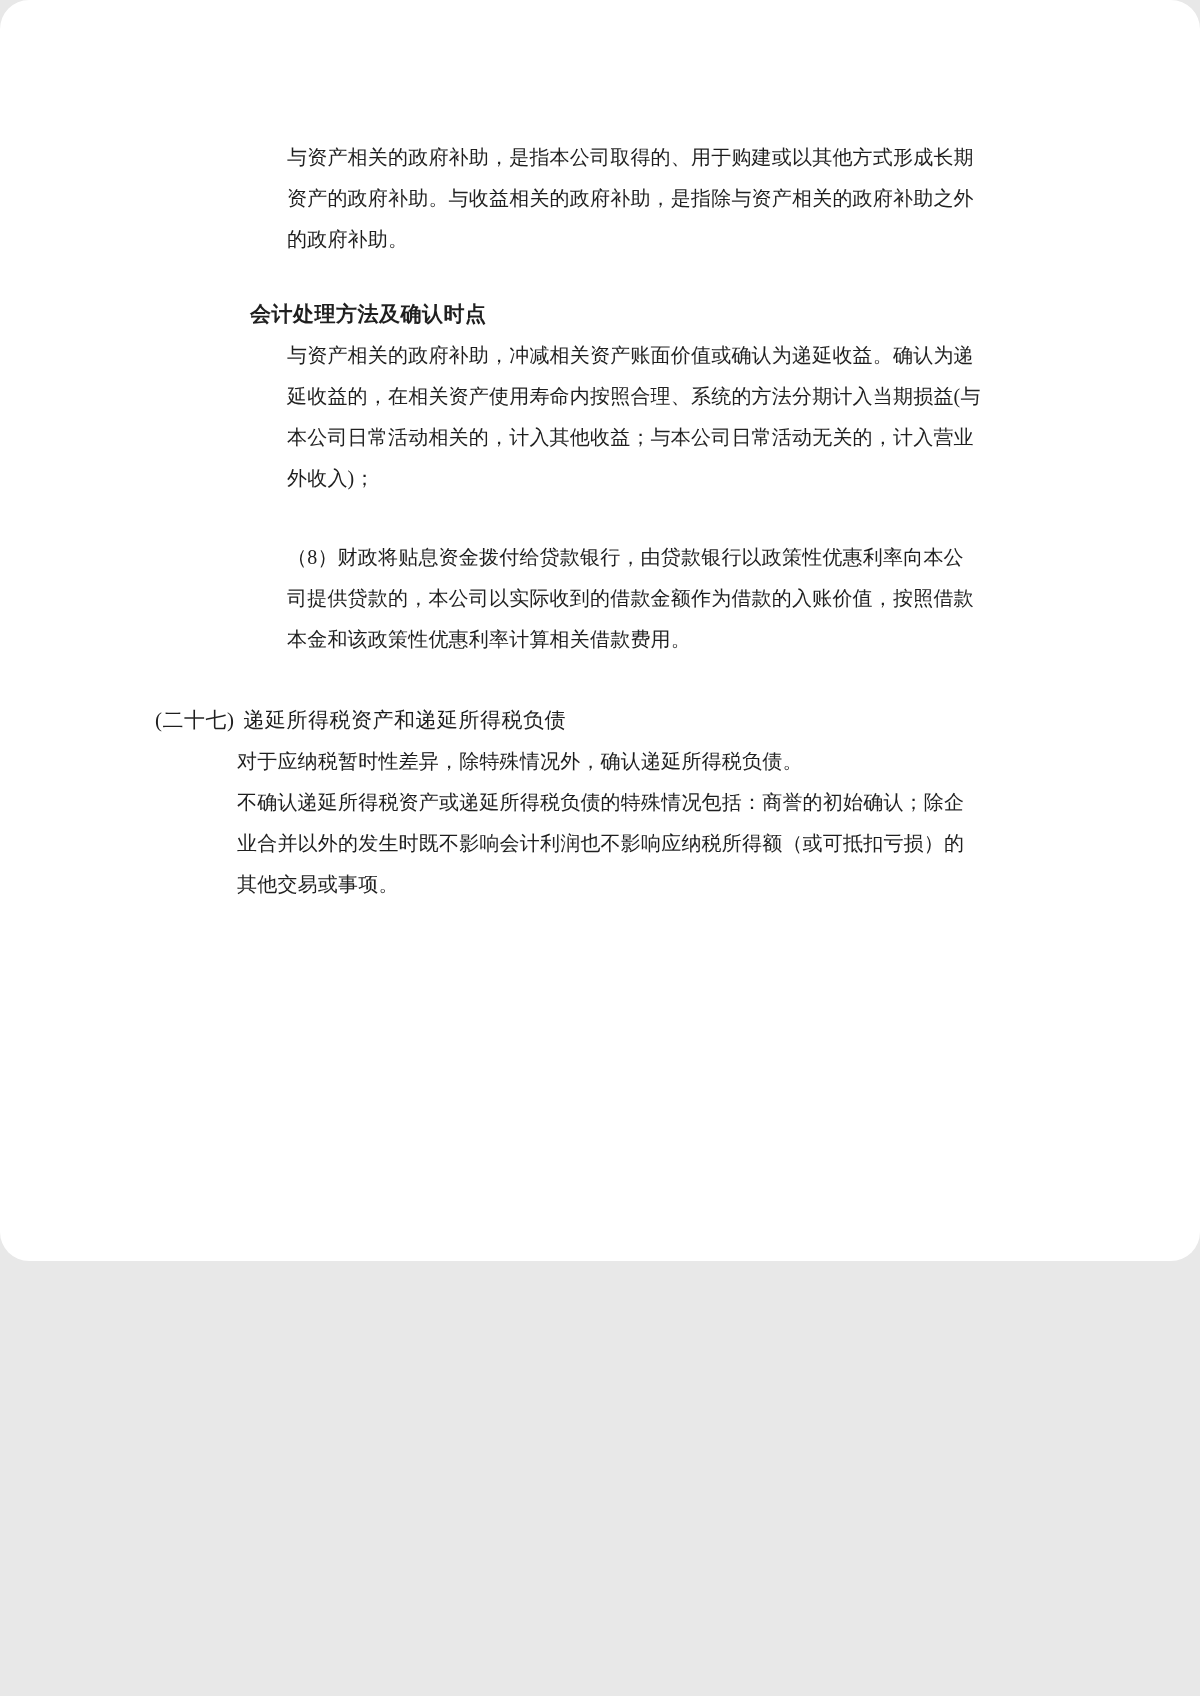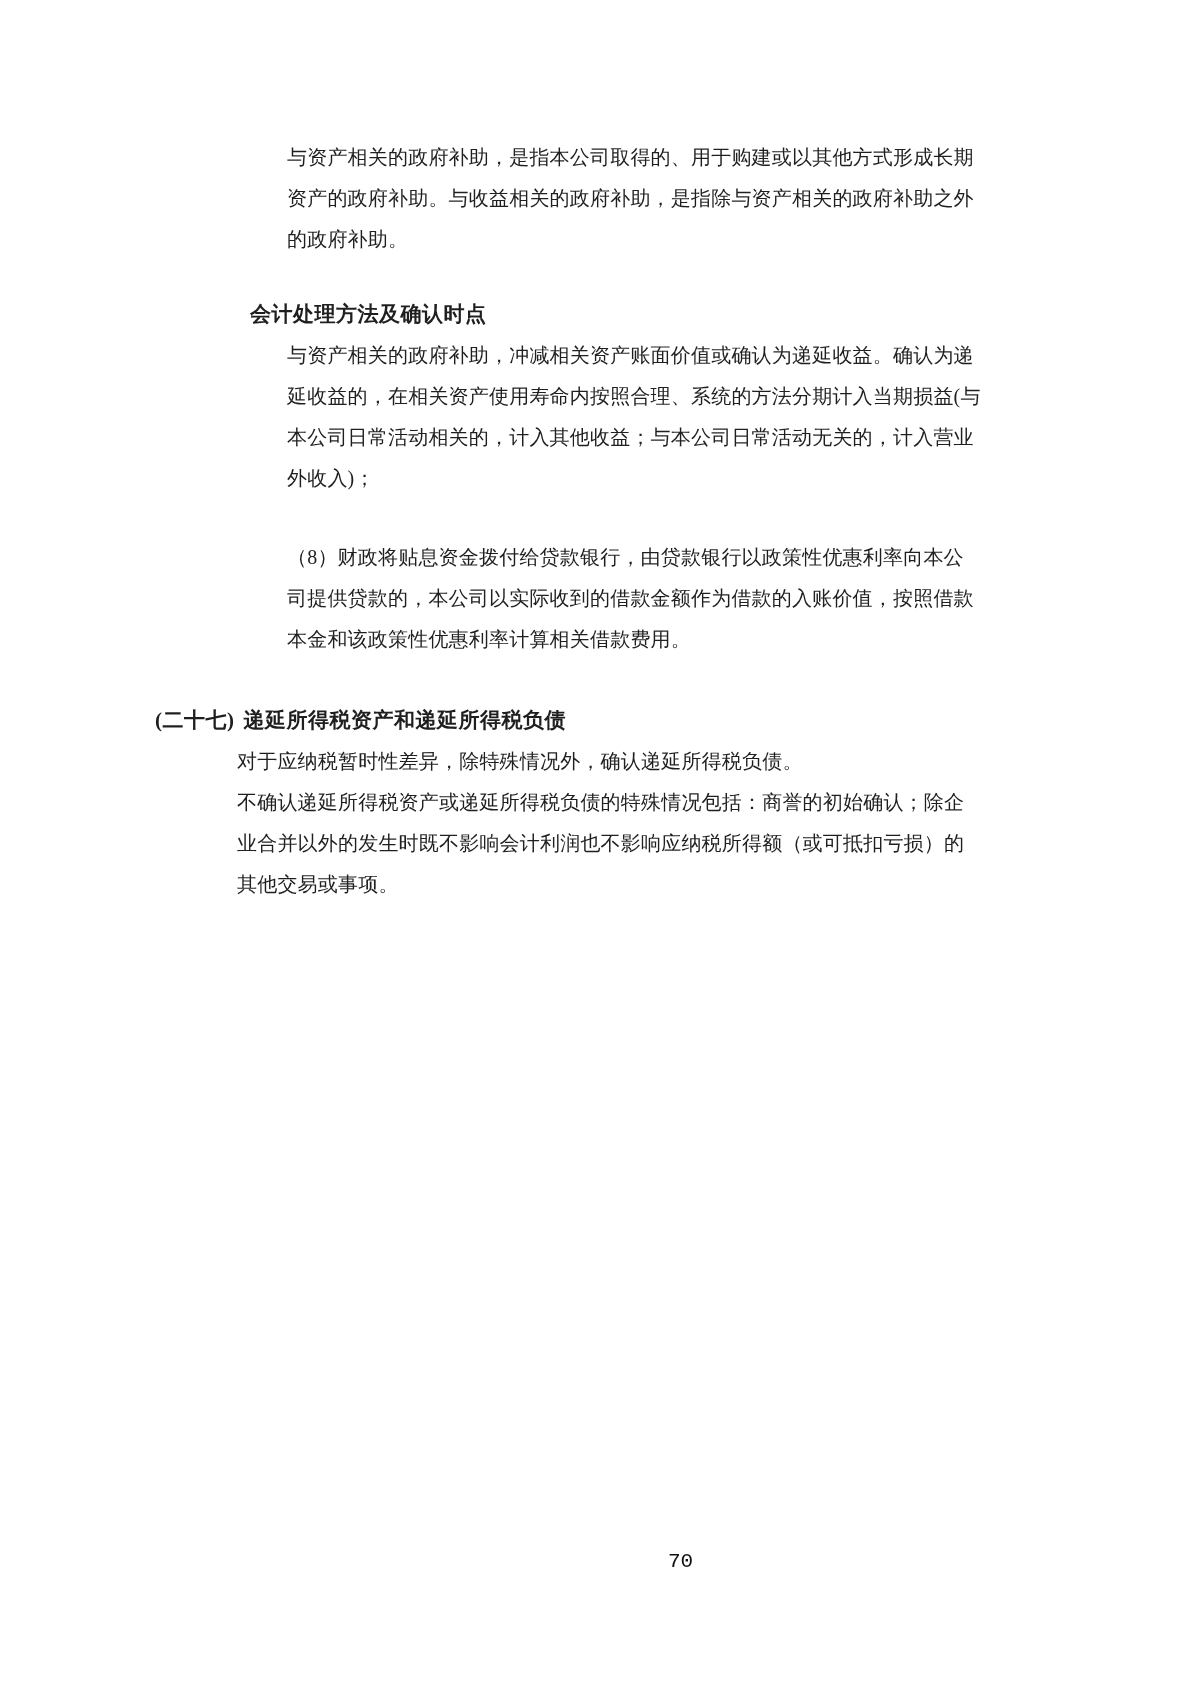--- a/index.html
+++ b/index.html
@@ -3,28 +3,29 @@
 <meta charset="utf-8">
 <style>
   html, body {
     margin: 0;
     padding: 0;
     background: #e8e8e8;
   }
   .page {
     position: relative;
     width: 1200px;
-    height: 1696px;
+    height: 1261px;
     margin: 0 auto;
     background: #ffffff;
     box-sizing: border-box;
     padding-top: 137px;
     overflow: hidden;
     font-family: "Liberation Serif", "DejaVu Serif", serif;
     color: #1f1f1f;
+    border-radius: 29px;
   }
   .para {
     font-size: 20px;
     line-height: 41px;
     white-space: pre-line;
     letter-spacing: 0.2px;
     margin: 0;
   }
   .indent-l2 { margin-left: 287px; }
   .indent-l1 { margin-left: 237px; }
@@ -32,21 +33,21 @@
     margin: 34px 0 0 250px;
     font-size: 21px;
     line-height: 41px;
     font-weight: bold;
     letter-spacing: 0.5px;
   }
   .heading-l1 {
     margin: 40px 0 0 155px;
     font-size: 21px;
     line-height: 41px;
-    font-weight: bold;
+    font-weight: normal;
     letter-spacing: 0.5px;
   }
   .heading-l1 .sec-num { margin-right: 9px; }
   .gap-block { margin-top: 38px; }
   .page-number {
     position: absolute;
     top: 1550px;
     left: 668px;
     font-family: Liberation Mono, monospace;
     font-size: 21px;

